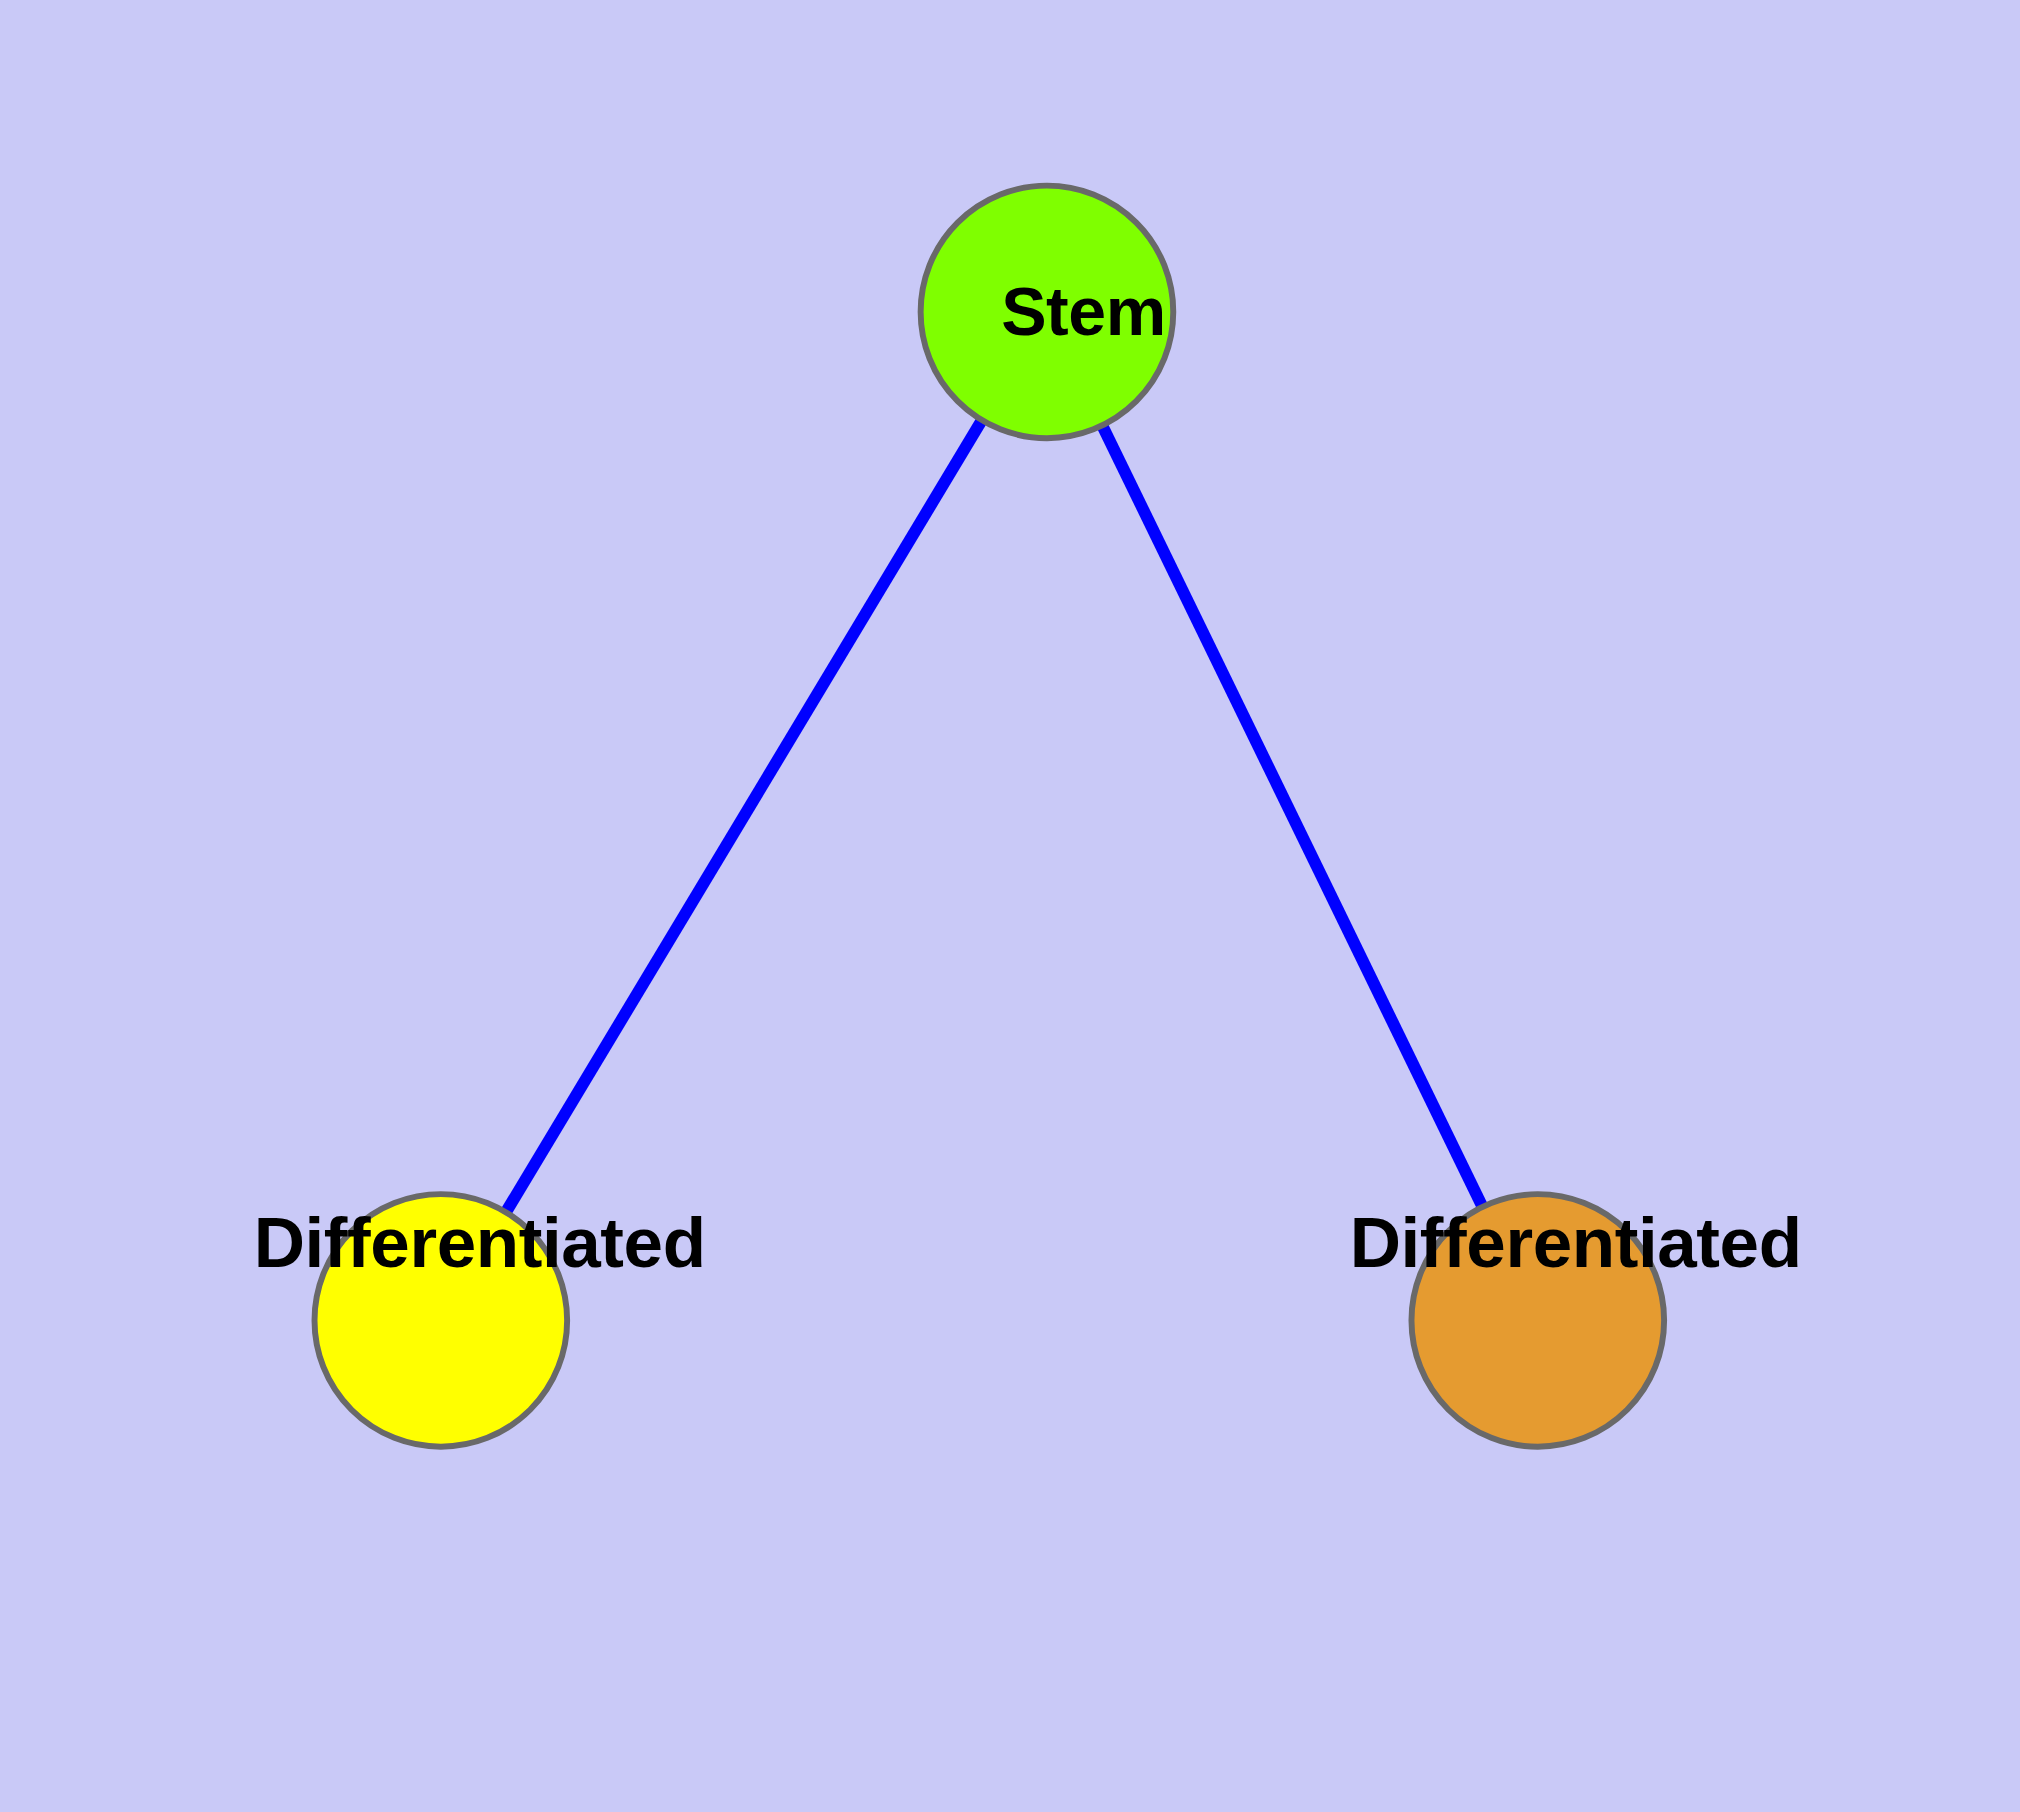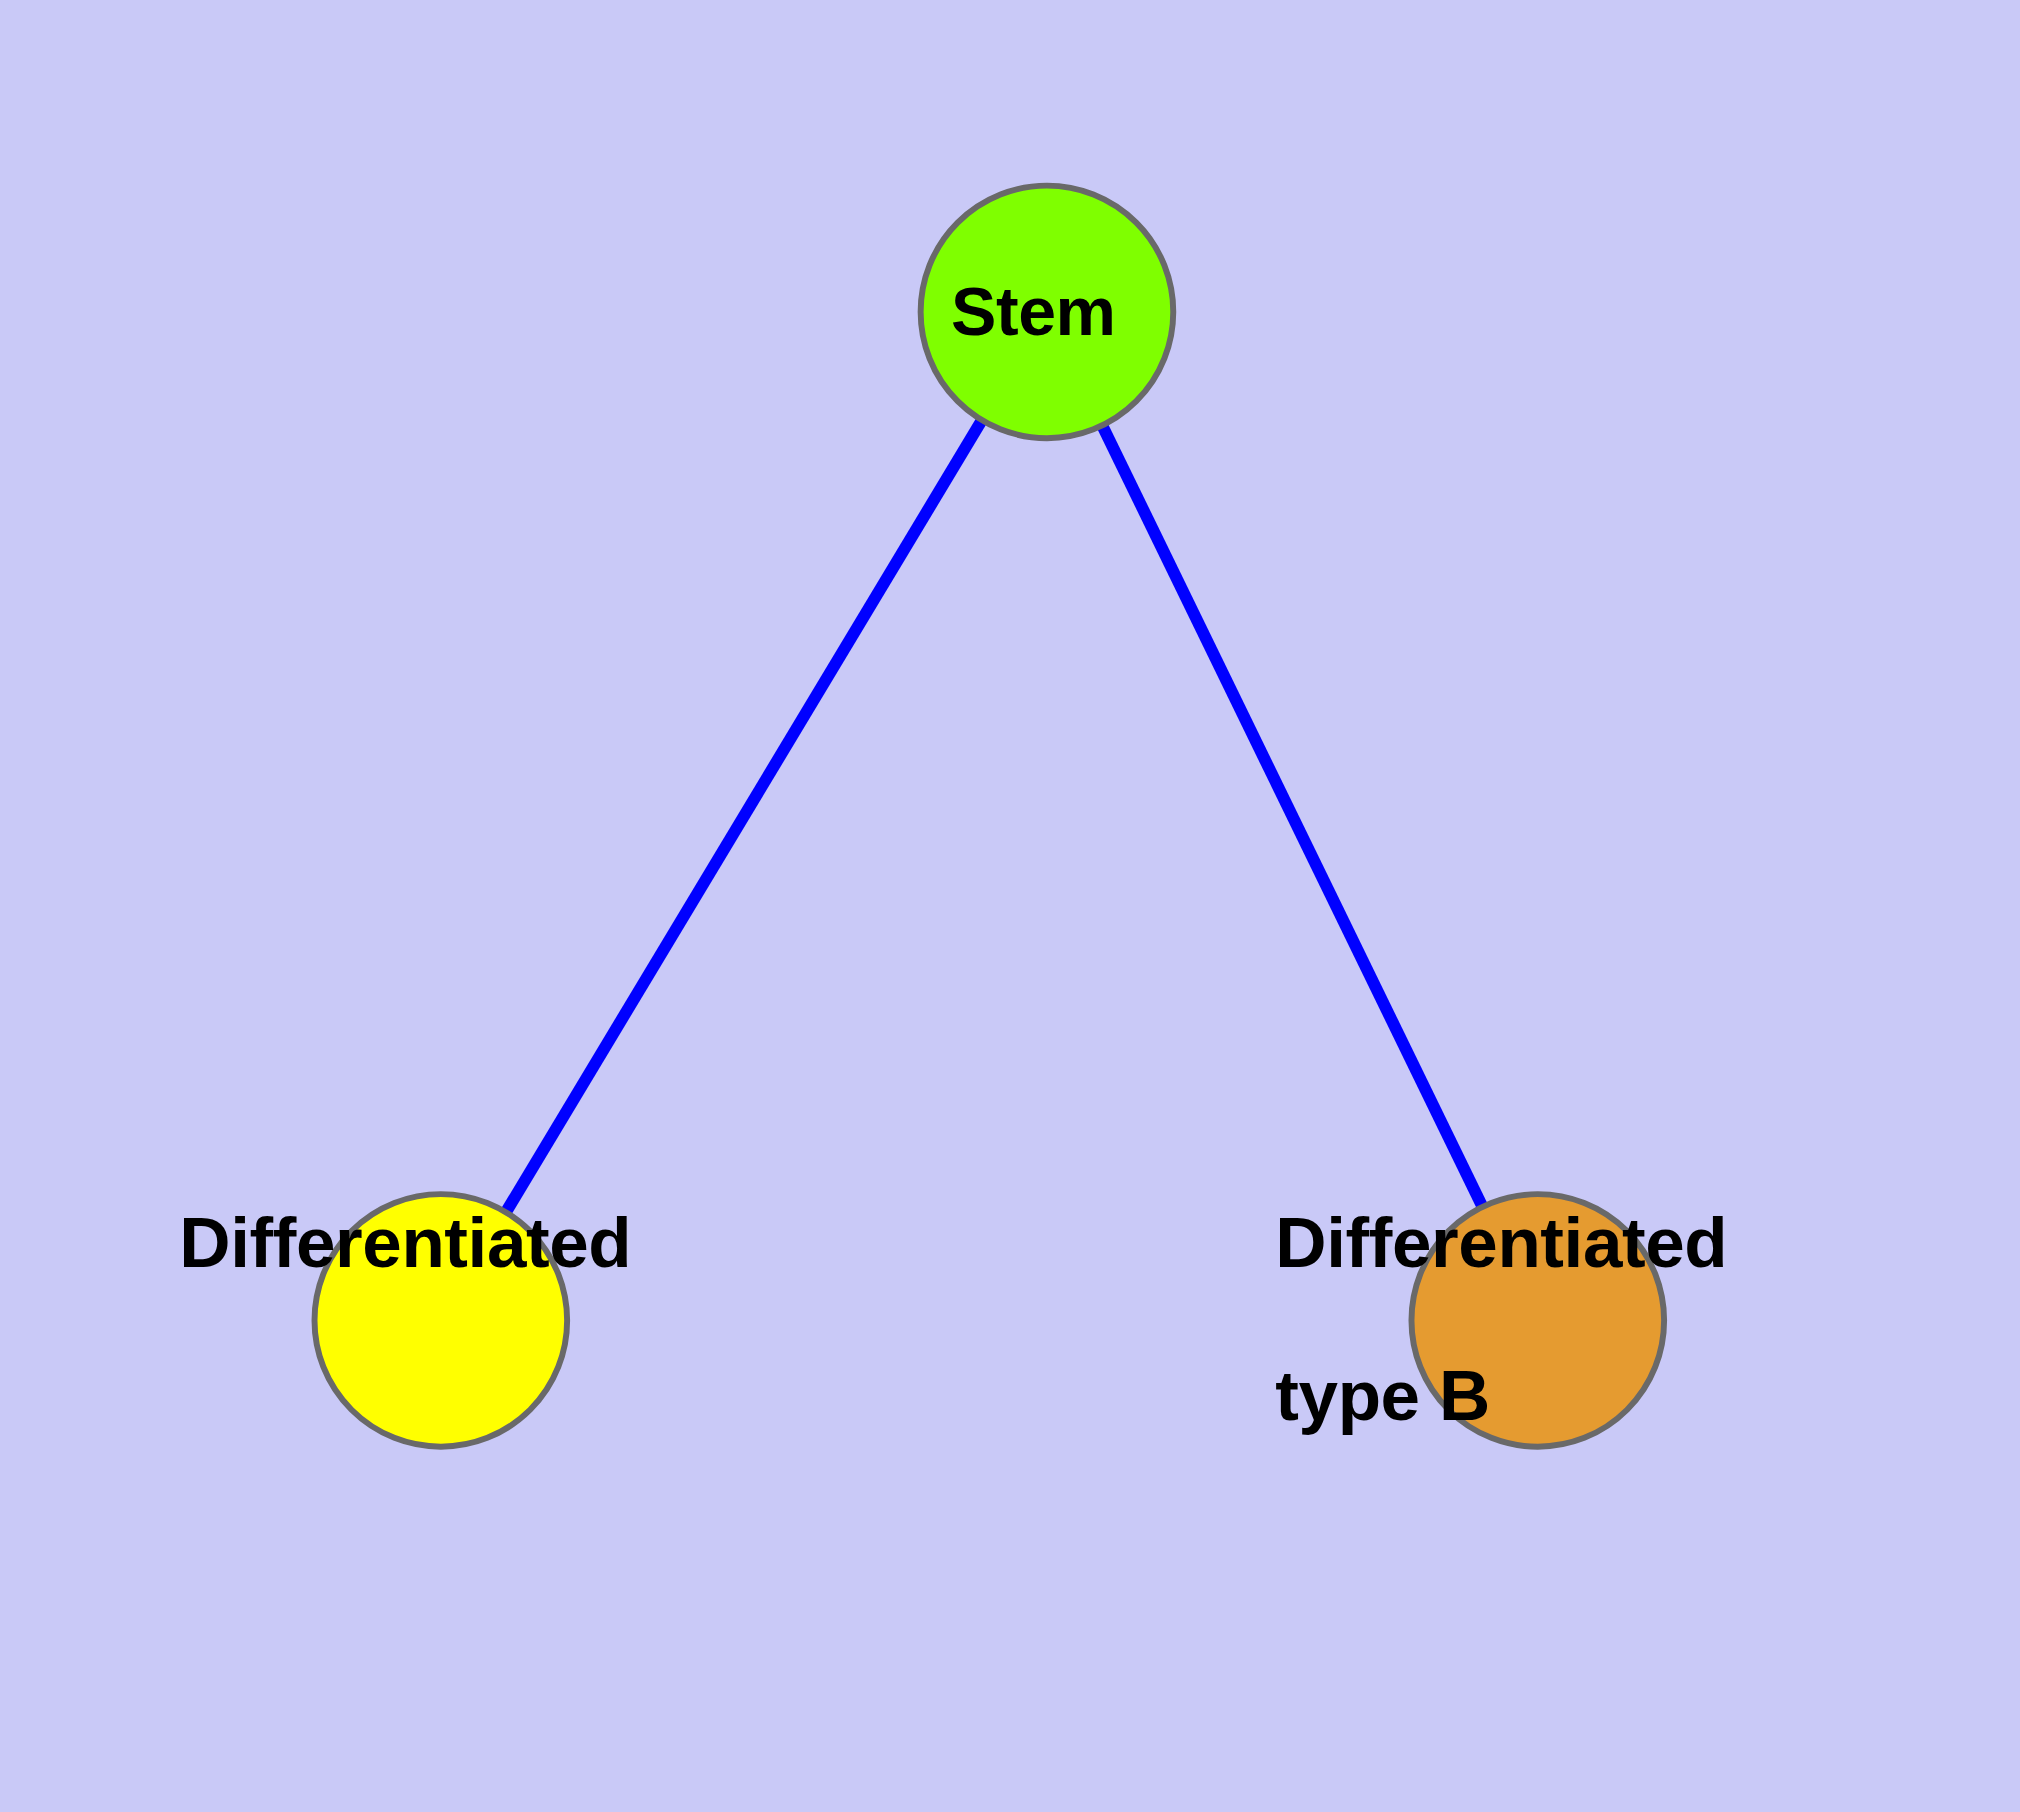--- a/index.html
+++ b/index.html
@@ -31,20 +31,21 @@
   }
   .node-circle {
     stroke-width: 7;
   }
   .edge-line {
     stroke-width: 14;
     stroke-linecap: butt;
   }
   .node-label {
     position: absolute;
+    text-align: center;
     font-weight: bold;
     color: #000000;
     line-height: 1.08;
     white-space: pre;
     pointer-events: none;
     letter-spacing: -0.4px;
   }
   .label-stem {
     font-size: 68px;
     left: 877px;
@@ -90,17 +91,16 @@
   <div class="node-label label-stem" style="left: 877px; top: 202px; color: rgb(0, 0, 0);">
     <span>Stem</span>
   </div>
 
   <div class="node-label label-a" style="left: 102px; top: 1128px; color: rgb(0, 0, 0);">
     <span>Differentiated</span><br>
   </div>
 
   <div class="node-label label-b" style="left: 1198px; top: 1128px; color: rgb(0, 0, 0);">
     <span>Differentiated</span><br>
-    <span>type B</span>
   </div>
 
 </div>
 
 
 </body></html>

